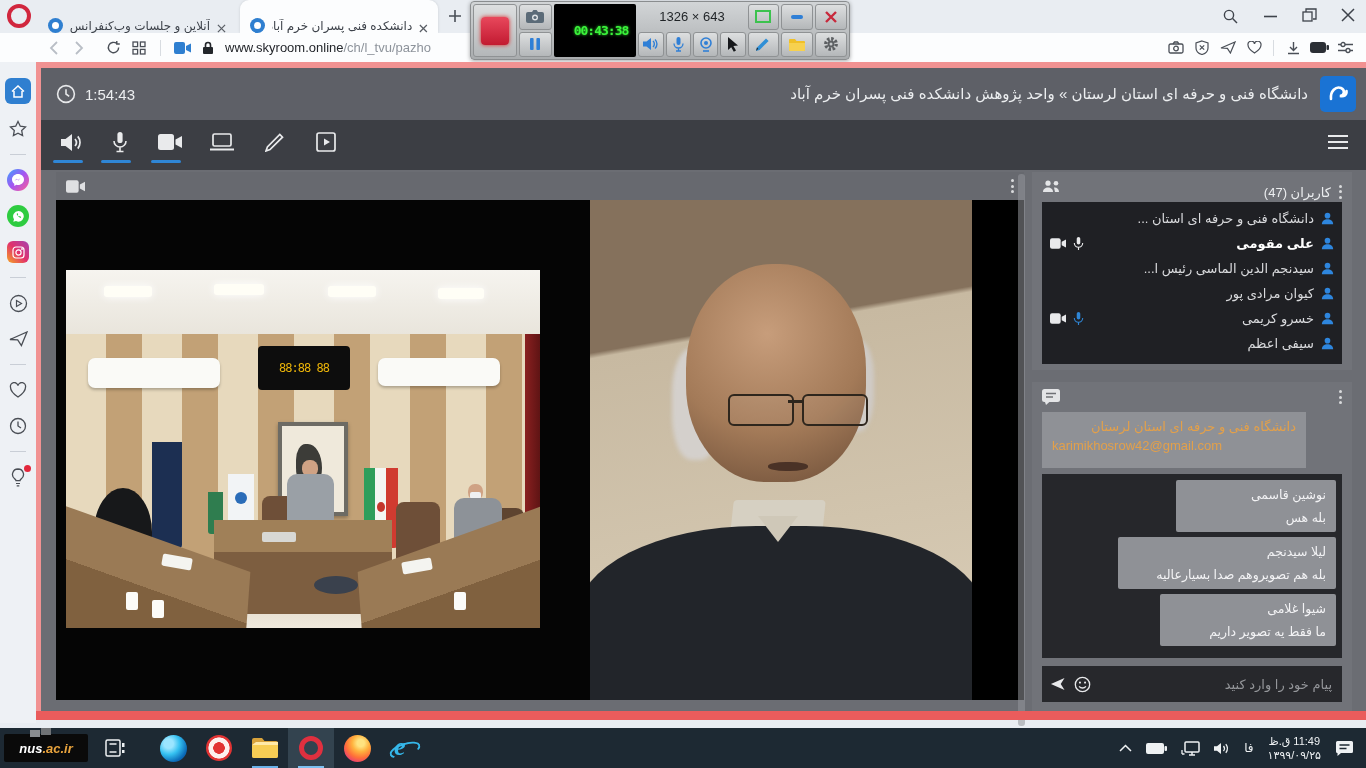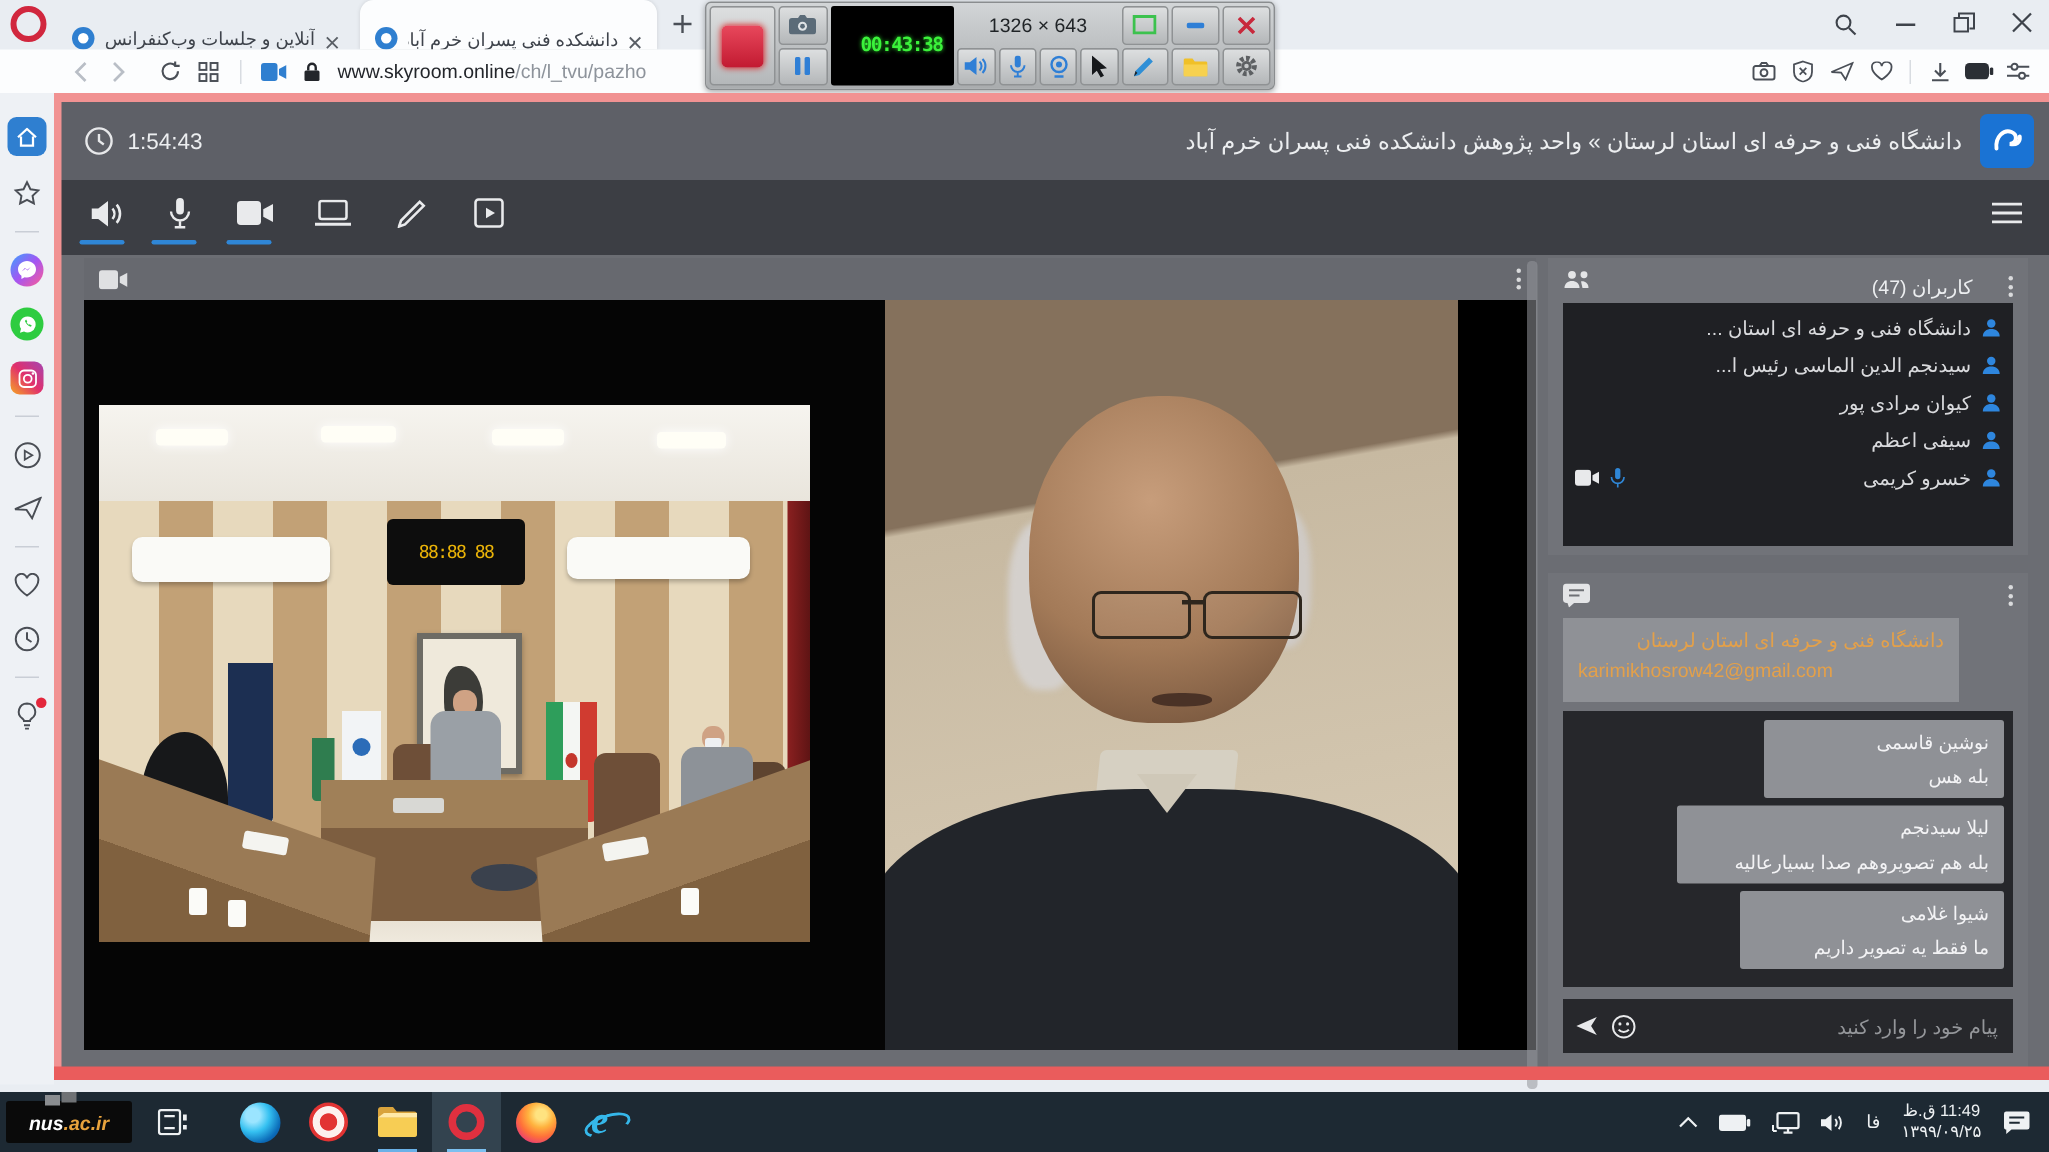--- a/index.html
+++ b/index.html
@@ -508,73 +508,89 @@
     <div class="abs" style="left:978px;top:106px;width:7px;height:552px;background:#94969b;border-radius:3px;opacity:.55;"></div>
 
     <div class="sidepanel" style="left:992px;top:104px;height:198px;">
       <div class="panel-hdr">
         <svg width="20" height="13" viewBox="0 0 20 13">
             <circle cx="6" cy="3.2" r="2.6" fill="#e4e5e7"></circle>
             <path d="M1 12c0-3 2.3-4.6 5-4.6s5 1.6 5 4.6z" fill="#e4e5e7"></path>
             <circle cx="14" cy="3.2" r="2.3" fill="#e4e5e7"></circle>
             <path d="M12 7.6c2.5-.4 5 1.2 5 4.4h-4" fill="#e4e5e7"></path>
           </svg>
-        <span style="display:flex;gap:24px;margin-top:12px;">
+        <span style="display:flex;gap:8px;margin-top:12px;">
           <span class="panel-title" dir="rtl">کاربران (47)</span>
           <span class="kebab">
               <i></i>
               <i></i>
               <i></i>
             </span>
         </span>
       </div>
       <div class="users-list" dir="rtl">
         <div class="user-row">
           <svg width="13" height="13" viewBox="0 0 12 12">
               <circle cx="6" cy="3.4" r="2.6" fill="#2e86de"></circle>
               <path d="M.8 11.4c0-3 2.3-4.6 5.2-4.6s5.2 1.6 5.2 4.6z" fill="#2e86de"></path>
             </svg>
           <span>دانشگاه فنی و حرفه ای استان ...</span>
         </div>
+        <div class="user-row" style="font-weight:bold;color:#fff;">
+          <svg width="13" height="13" viewBox="0 0 12 12">
+              <circle cx="6" cy="3.4" r="2.6" fill="#2e86de"></circle>
+              <path d="M.8 11.4c0-3 2.3-4.6 5.2-4.6s5.2 1.6 5.2 4.6z" fill="#2e86de"></path>
+            </svg>
+          <span>علی مقومی</span>
+          <span style="flex:1;"></span>
+          <svg width="11" height="14" viewBox="0 0 11 15">
+              <rect x="3.6" y="0" width="3.8" height="8" rx="1.9" fill="#e8e9eb"></rect>
+              <path d="M1 6.5a4.5 4.5 0 0 0 9 0M5.5 11v3" fill="none" stroke="#e8e9eb" stroke-width="1.2"></path>
+            </svg>
+          <svg width="16" height="11" viewBox="0 0 24 16">
+              <rect x="0" y="0" width="16" height="16" rx="3" fill="#e8e9eb"></rect>
+              <path d="M17.5 5.5L24 2v12l-6.5-3.5z" fill="#e8e9eb"></path>
+            </svg>
+        </div>
         <div class="user-row">
           <svg width="13" height="13" viewBox="0 0 12 12">
               <circle cx="6" cy="3.4" r="2.6" fill="#2e86de"></circle>
               <path d="M.8 11.4c0-3 2.3-4.6 5.2-4.6s5.2 1.6 5.2 4.6z" fill="#2e86de"></path>
             </svg>
           <span>سیدنجم الدین الماسی رئیس ا...</span>
         </div>
         <div class="user-row">
           <svg width="13" height="13" viewBox="0 0 12 12">
               <circle cx="6" cy="3.4" r="2.6" fill="#2e86de"></circle>
               <path d="M.8 11.4c0-3 2.3-4.6 5.2-4.6s5.2 1.6 5.2 4.6z" fill="#2e86de"></path>
             </svg>
           <span>کیوان مرادی پور</span>
-        </div>
-        <div class="user-row">
-          <svg width="13" height="13" viewBox="0 0 12 12">
-              <circle cx="6" cy="3.4" r="2.6" fill="#2e86de"></circle>
-              <path d="M.8 11.4c0-3 2.3-4.6 5.2-4.6s5.2 1.6 5.2 4.6z" fill="#2e86de"></path>
-            </svg>
-          <span>سیفی اعظم</span>
         </div>
         <div class="user-row">
           <svg width="13" height="13" viewBox="0 0 12 12">
               <circle cx="6" cy="3.4" r="2.6" fill="#2e86de"></circle>
               <path d="M.8 11.4c0-3 2.3-4.6 5.2-4.6s5.2 1.6 5.2 4.6z" fill="#2e86de"></path>
             </svg>
           <span>خسرو کریمی</span>
           <span style="flex:1;"></span>
           <svg width="11" height="14" viewBox="0 0 11 15">
               <rect x="3.6" y="0" width="3.8" height="8" rx="1.9" fill="#2f86d6"></rect>
               <path d="M1 6.5a4.5 4.5 0 0 0 9 0M5.5 11v3" fill="none" stroke="#2f86d6" stroke-width="1.2"></path>
             </svg>
           <svg width="16" height="11" viewBox="0 0 24 16">
               <rect x="0" y="0" width="16" height="16" rx="3" fill="#e8e9eb"></rect>
               <path d="M17.5 5.5L24 2v12l-6.5-3.5z" fill="#e8e9eb"></path>
             </svg>
+        </div>
+        <div class="user-row">
+          <svg width="13" height="13" viewBox="0 0 12 12">
+              <circle cx="6" cy="3.4" r="2.6" fill="#2e86de"></circle>
+              <path d="M.8 11.4c0-3 2.3-4.6 5.2-4.6s5.2 1.6 5.2 4.6z" fill="#2e86de"></path>
+            </svg>
+          <span>سیفی اعظم</span>
         </div>
       </div>
     </div>
 
     <div class="sidepanel" style="left:992px;top:314px;height:330px;">
       <div class="panel-hdr" style="height:30px;">
         <svg width="18" height="16" viewBox="0 0 18 16">
             <rect x="0" y="0" width="18" height="13" rx="2.5" fill="#e4e5e7"></rect>
             <path d="M3 13l1 3 3.4-3z" fill="#e4e5e7"></path>
             <path d="M4 4.5h10M4 8h7" stroke="#6f7176" stroke-width="1.4"></path>

